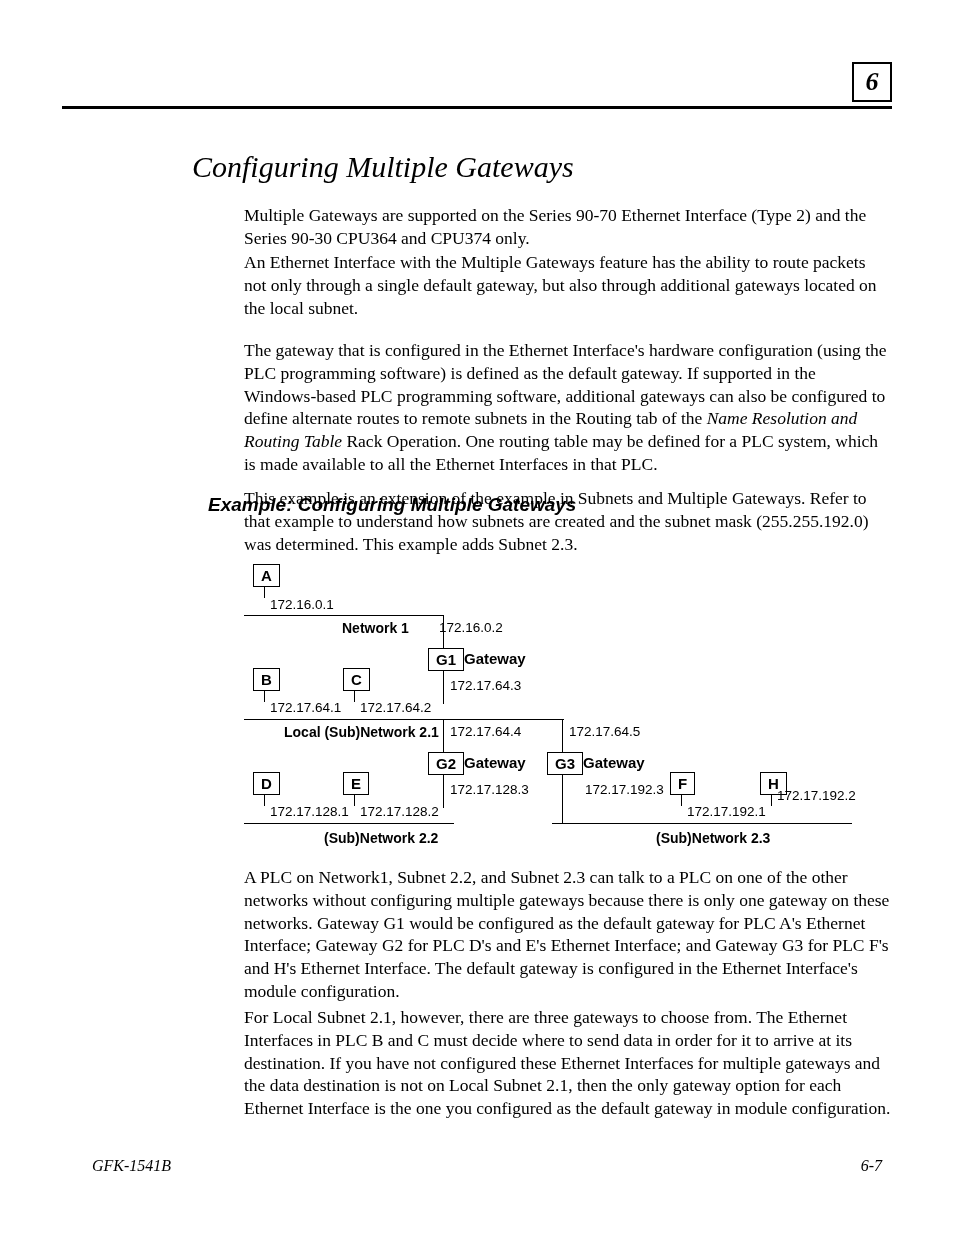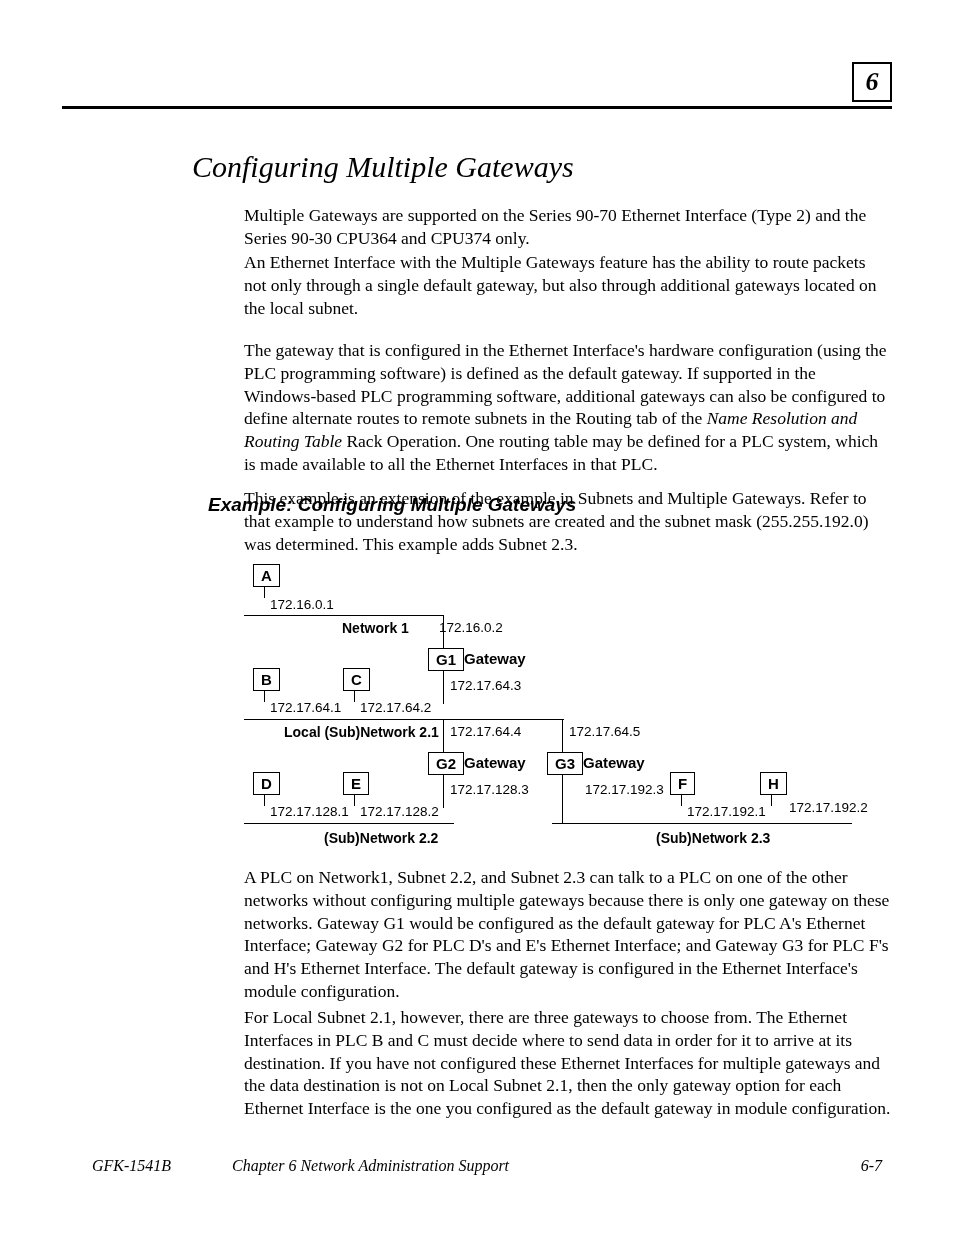--- a/index.html
+++ b/index.html
@@ -211,28 +211,27 @@
   <div class="vline" style="left:318px; top:214px; height:49px;"></div>
   <div class="lbl" style="left:325px; top:222px;margin-left:16px;">172.17.192.3</div>
 
   <div class="box" style="left:426px; top:212px;">F</div>
   <div class="box" style="left:516px; top:212px;">H</div>
 
   <div class="vline" style="left:437px; top:232px; height:14px;"></div>
   <div class="vline" style="left:527px; top:232px; height:14px;"></div>
 
   <div class="lbl" style="left:443px; top:244px;">172.17.192.1</div>
-  <div class="lbl" style="left:533px; top:240px;margin-left:12px;">172.17.192.2</div>
+  <div class="lbl" style="left:533px; top:228px;">172.17.192.2</div>
 
   <div class="hline" style="left:308px; top:263px; width:300px;"></div>
   <div class="netlbl" style="left:412px; top:270px;">(Sub)Network 2.3</div>
 
 </div>
 
 <div class="body-block" style="top:866px;">A PLC on Network1, Subnet 2.2, and Subnet 2.3 can talk to a PLC on one of the other networks without configuring multiple gateways because there is only one gateway on these networks. Gateway G1 would be configured as the default gateway for PLC A's Ethernet Interface; Gateway G2 for PLC D's and E's Ethernet Interface; and Gateway G3 for PLC F's and H's Ethernet Interface.  The default gateway is configured in the Ethernet Interface's module configuration.</div>
 
 <div class="body-block" style="top:1006px;">For Local Subnet 2.1, however, there are three gateways to choose from.  The Ethernet Interfaces in  PLC B and C must decide where to send data in order for it to arrive at its destination.  If you have not configured these Ethernet Interfaces for multiple gateways and the data destination is not on Local Subnet 2.1, then the only gateway option for each Ethernet Interface is the one you configured as the default gateway in module configuration.</div>
 
 <div class="footer">
   <span class="left">GFK-1541B</span>
-  <span class="mid">Chapter 6  Network Administration Support</span>
   <span class="right">6-7</span>
 </div>
 
 </body></html>

